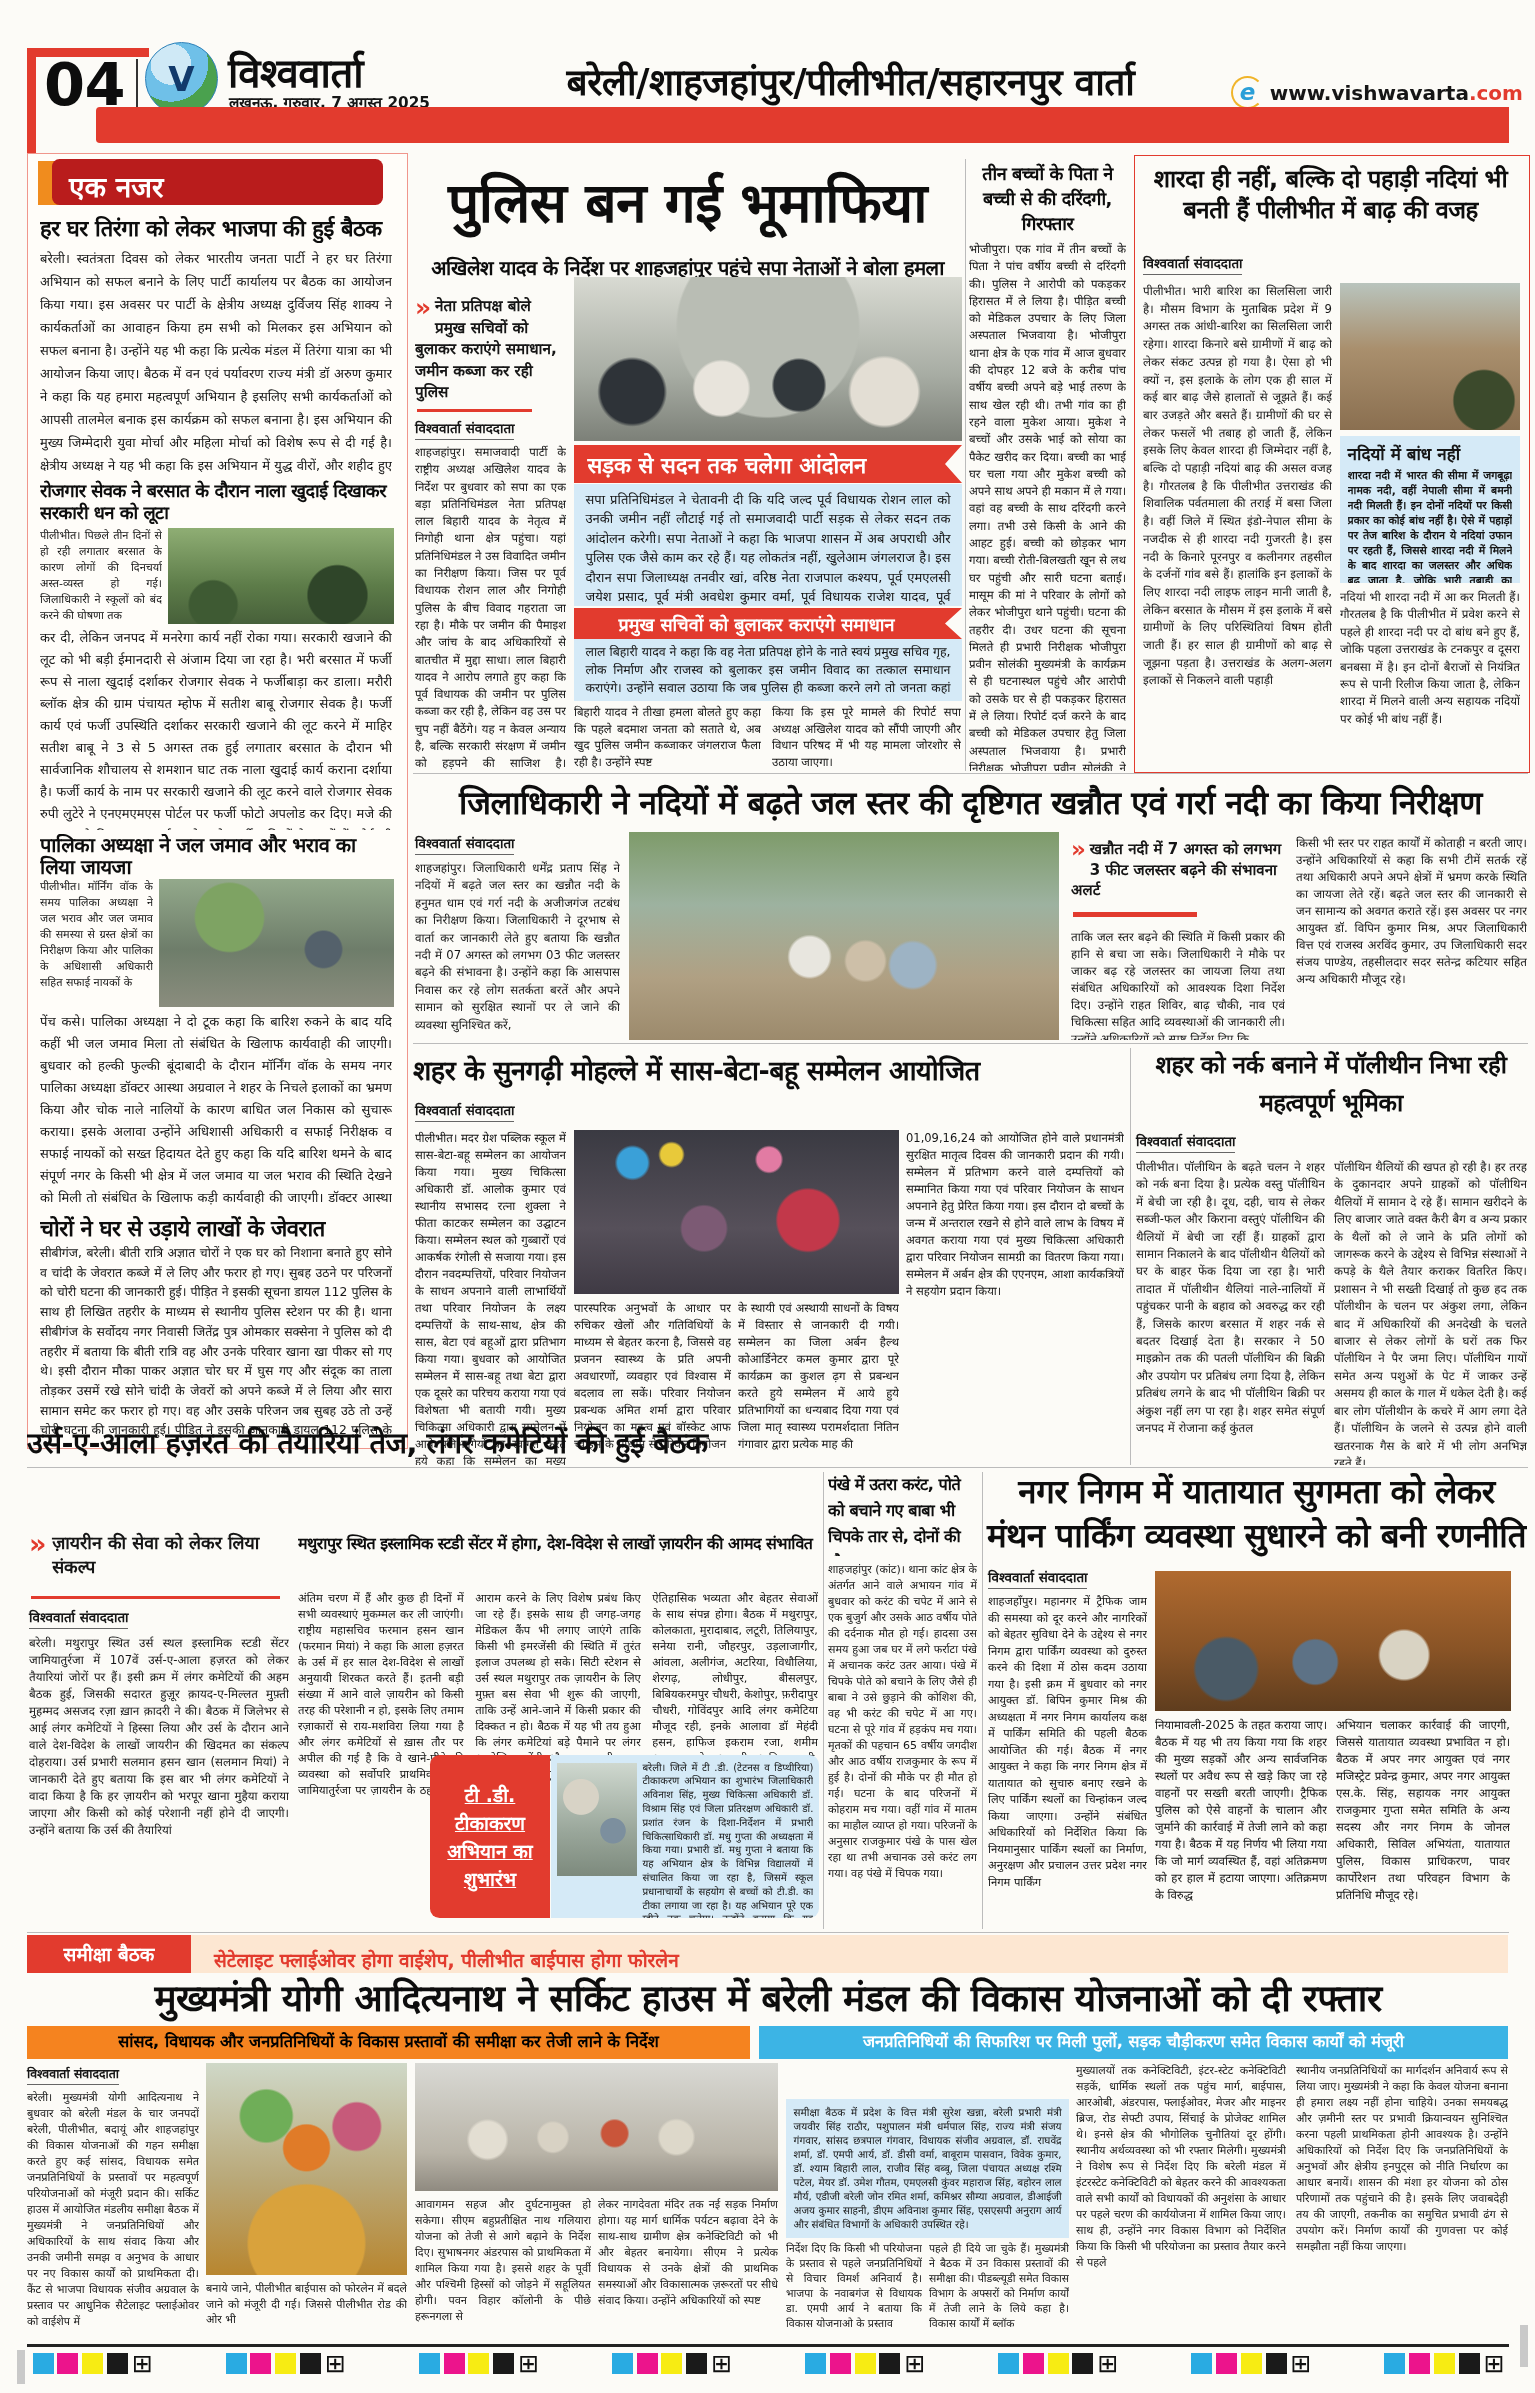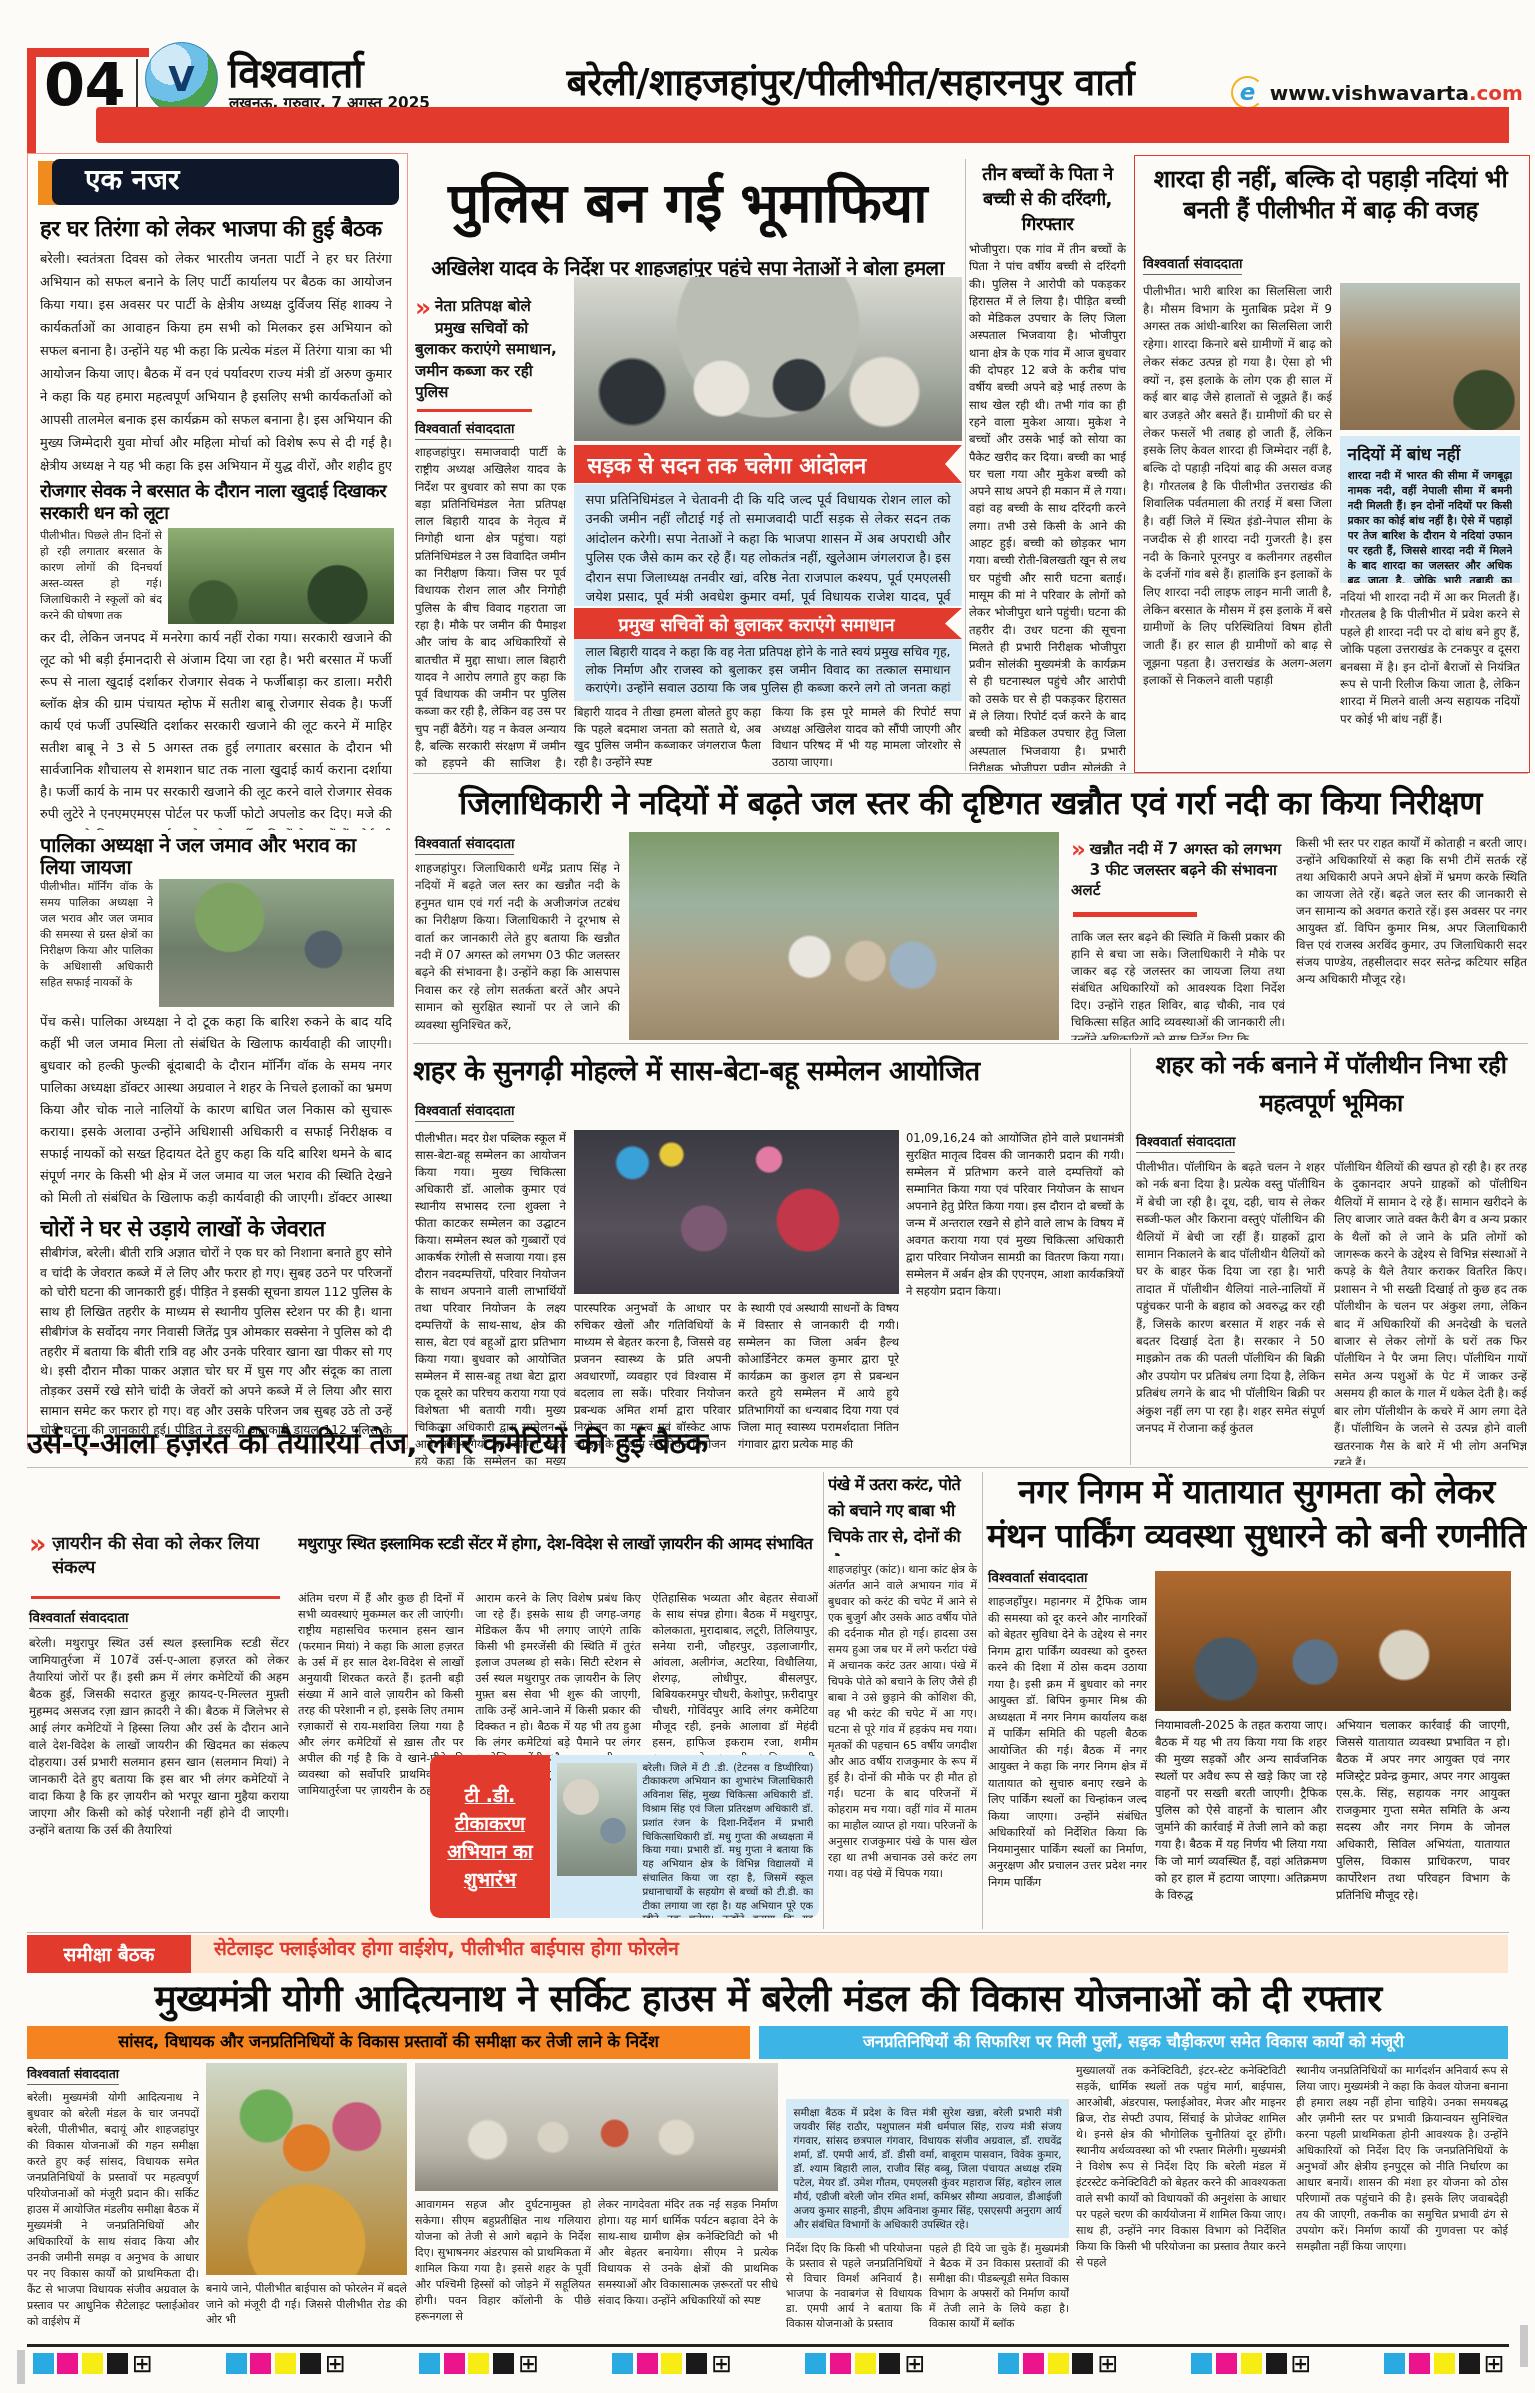--- a/index.html
+++ b/index.html
@@ -42,21 +42,21 @@
     <span style="display:inline-flex;align-items:center;justify-content:center;width:29px;height:29px;border-radius:50%;border:2.9px solid #f0b429;border-right-color:transparent;margin-right:5.7px;">
       <span style="color:#2a9fd8;font-weight:bold;font-size:23px;font-style:italic;line-height:23px;">e</span>
     </span>
     <span class="b" style="font-size:20px;">www.vishwavarta</span>
       <span class="b" style="font-size:20px;color:#e23b2e;">.com</span>
   </div>
   <div class="abs redbar" style="left:96px;top:107px;width:1413px;height:36px;border-radius:3.8px 0 0 3.8px;"></div>
 
   <div class="abs" style="left:27px;top:153px;width:379px;height:1294px;border:1.9px solid #f0968c;background:#fffdf9;"></div>
   <div class="abs" style="left:38px;top:161px;width:23px;height:44px;background:#f08c1e;"></div>
-  <div class="abs" style="left:52px;top:159px;width:331px;height:46px;background:#0f172a;border-radius:7.6px;display:flex;align-items:flex-start;padding-left:16px;">
+  <div class="abs" style="left:52px;top:159px;width:331px;height:46px;background:#b91c1c;border-radius:7.6px;display:flex;align-items:flex-end;">
     <span class="b" style="color:#fff;font-size:28px;padding-left:17px;">एक नजर</span>
   </div>
 
   <div class="abs hl clip" style="left:40px;top:212px;width:352px;height:31px;font-size:22px;">हर घर तिरंगा को लेकर भाजपा की हुई बैठक</div>
   <div class="abs j" style="left:40px;top:247px;width:352px;height:229px;font-size:13px;line-height:23px;">बरेली। स्वतंत्रता दिवस को लेकर भारतीय जनता पार्टी ने हर घर तिरंगा अभियान को सफल बनाने के लिए पार्टी कार्यालय पर बैठक का आयोजन किया गया। इस अवसर पर पार्टी के क्षेत्रीय अध्यक्ष दुर्विजय सिंह शाक्य ने कार्यकर्ताओं का आवाहन किया हम सभी को मिलकर इस अभियान को सफल बनाना है। उन्होंने यह भी कहा कि प्रत्येक मंडल में तिरंगा यात्रा का भी आयोजन किया जाए। बैठक में वन एवं पर्यावरण राज्य मंत्री डॉ अरुण कुमार ने कहा कि यह हमारा महत्वपूर्ण अभियान है इसलिए सभी कार्यकर्ताओं को आपसी तालमेल बनाक इस कार्यक्रम को सफल बनाना है। इस अभियान की मुख्य जिम्मेदारी युवा मोर्चा और महिला मोर्चा को विशेष रूप से दी गई है। क्षेत्रीय अध्यक्ष ने यह भी कहा कि इस अभियान में युद्ध वीरों, और शहीद हुए सैनिकों के साथ ही पुलिस कर्मियों के परिवार तक पहुंच कर परिजनों को सम्मानित भी किया जाए। बैठक में महानगर अध्यक्ष अधीर सक्सेना, गुलशन आनंद, डॉक्टर सी पीएस चौहान, प्रभु दयाल लोधी, शिव कुमार महेश्वरी, देवेंद्र जोशी, विष्णु शर्मा, तृप्ति गुप्ता, रेखा श्रीवास्तव, विष्णु अग्रवाल, सहित बड़ी संख्या में पार्टी कार्यकर्ता मौजूद रहे।</div>
 
   <div class="abs hl clip" style="left:40px;top:480px;width:352px;height:44px;font-size:18px;line-height:22px;">रोजगार सेवक ने बरसात के दौरान नाला खुदाई दिखाकर सरकारी धन को लूटा</div>
   <div class="abs j" style="left:40px;top:528px;width:122px;height:96px;font-size:11px;line-height:16px;">पीलीभीत। पिछले तीन दिनों से हो रही लगातार बरसात के कारण लोगों की दिनचर्या अस्त-व्यस्त हो गई। जिलाधिकारी ने स्कूलों को बंद करने की घोषणा तक</div>
   <div class="abs ph" style="left:168px;top:528px;width:226px;height:96px;background:
      radial-gradient(circle at 20% 80%,#3e5a33 0 12%,transparent 13%),
@@ -197,21 +197,21 @@
      radial-gradient(circle at 45% 65%,#5d7286 0 10%,transparent 11%),
      radial-gradient(circle at 70% 60%,#d9d3c3 0 9%,transparent 10%),
      linear-gradient(180deg,#b06a2f 0%,#8a5426 55%,#5f3d1e 100%);"></div>
   <div class="abs j" style="left:1155px;top:1717px;width:172px;height:212px;font-size:11.5px;line-height:17px;">नियामावली-2025 के तहत कराया जाए। बैठक में यह भी तय किया गया कि शहर की मुख्य सड़कों और अन्य सार्वजनिक स्थलों पर अवैध रूप से खड़े किए जा रहे वाहनों पर सख्ती बरती जाएगी। ट्रैफिक पुलिस को ऐसे वाहनों के चालान और जुर्माने की कार्रवाई में तेजी लाने को कहा गया है। बैठक में यह निर्णय भी लिया गया कि जो मार्ग व्यवस्थित हैं, वहां अतिक्रमण को हर हाल में हटाया जाएगा। अतिक्रमण के विरुद्ध</div>
   <div class="abs j" style="left:1336px;top:1717px;width:174px;height:212px;font-size:11.5px;line-height:17px;">अभियान चलाकर कार्रवाई की जाएगी, जिससे यातायात व्यवस्था प्रभावित न हो। बैठक में अपर नगर आयुक्त एवं नगर मजिस्ट्रेट प्रवेन्द्र कुमार, अपर नगर आयुक्त एस.के. सिंह, सहायक नगर आयुक्त राजकुमार गुप्ता समेत समिति के अन्य सदस्य और नगर निगम के जोनल अधिकारी, सिविल अभियंता, यातायात पुलिस, विकास प्राधिकरण, पावर कार्पोरेशन तथा परिवहन विभाग के प्रतिनिधि मौजूद रहे।</div>
 
   <div class="abs hr" style="left:27px;top:1932px;width:1482px;"></div>
   <div class="abs redbar c" style="left:27px;top:1935px;width:164px;height:38px;display:flex;align-items:center;justify-content:center;">
     <span class="b" style="color:#fff;font-size:19px;">समीक्षा बैठक</span>
   </div>
-  <div class="abs clip" style="left:191px;top:1935px;width:1317px;height:38px;background:#fde7d2;display:flex;align-items:flex-start;">
+  <div class="abs clip" style="left:191px;top:1935px;width:1317px;height:38px;background:#fde7d2;display:flex;align-items:flex-end;">
     <span class="b" style="color:#e23b2e;font-size:19px;padding-left:23px;">सेटेलाइट फ्लाईओवर होगा वाईशेप, पीलीभीत बाईपास होगा फोरलेन</span>
   </div>
   <div class="abs hl c clip" style="left:27px;top:1975px;width:1482px;height:48px;font-size:37px;line-height:48px;">मुख्यमंत्री योगी आदित्यनाथ ने सर्किट हाउस में बरेली मंडल की विकास योजनाओं को दी रफ्तार</div>
   <div class="abs clip c" style="left:27px;top:2026px;width:723px;height:32.5px;background:#f5831f;">
     <span class="b" style="color:#000000;font-size:16.3px;line-height:32.5px;">सांसद, विधायक और जनप्रतिनिधियों के विकास प्रस्तावों की समीक्षा कर तेजी लाने के निर्देश</span>
   </div>
   <div class="abs clip c" style="left:759px;top:2026px;width:749px;height:32.5px;background:#3cb4e5;">
     <span class="b" style="color:#fff;font-size:16.3px;line-height:32.5px;">जनप्रतिनिधियों की सिफारिश पर मिली पुलों, सड़क चौड़ीकरण समेत विकास कार्यों को मंजूरी</span>
   </div>
 

